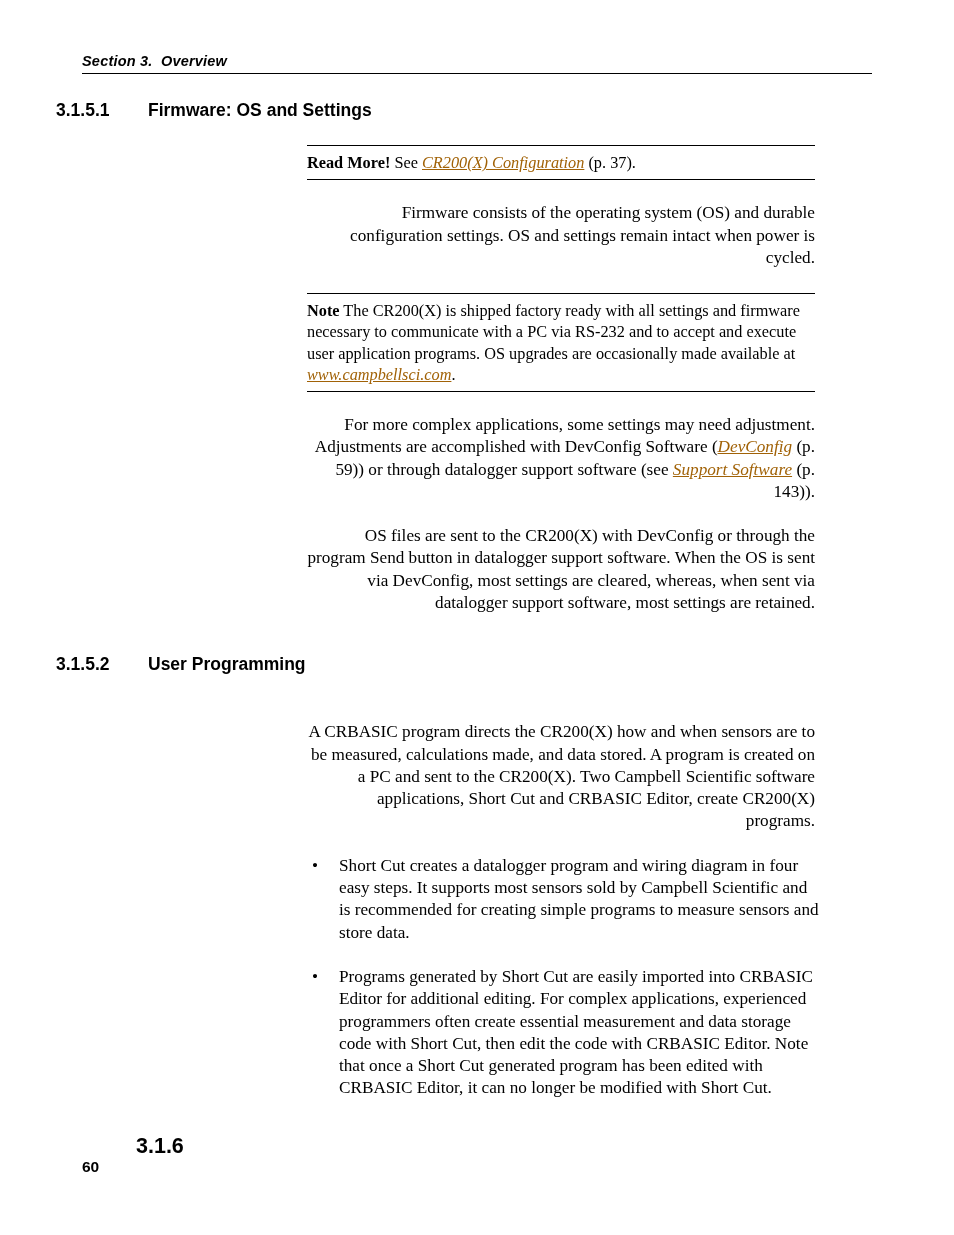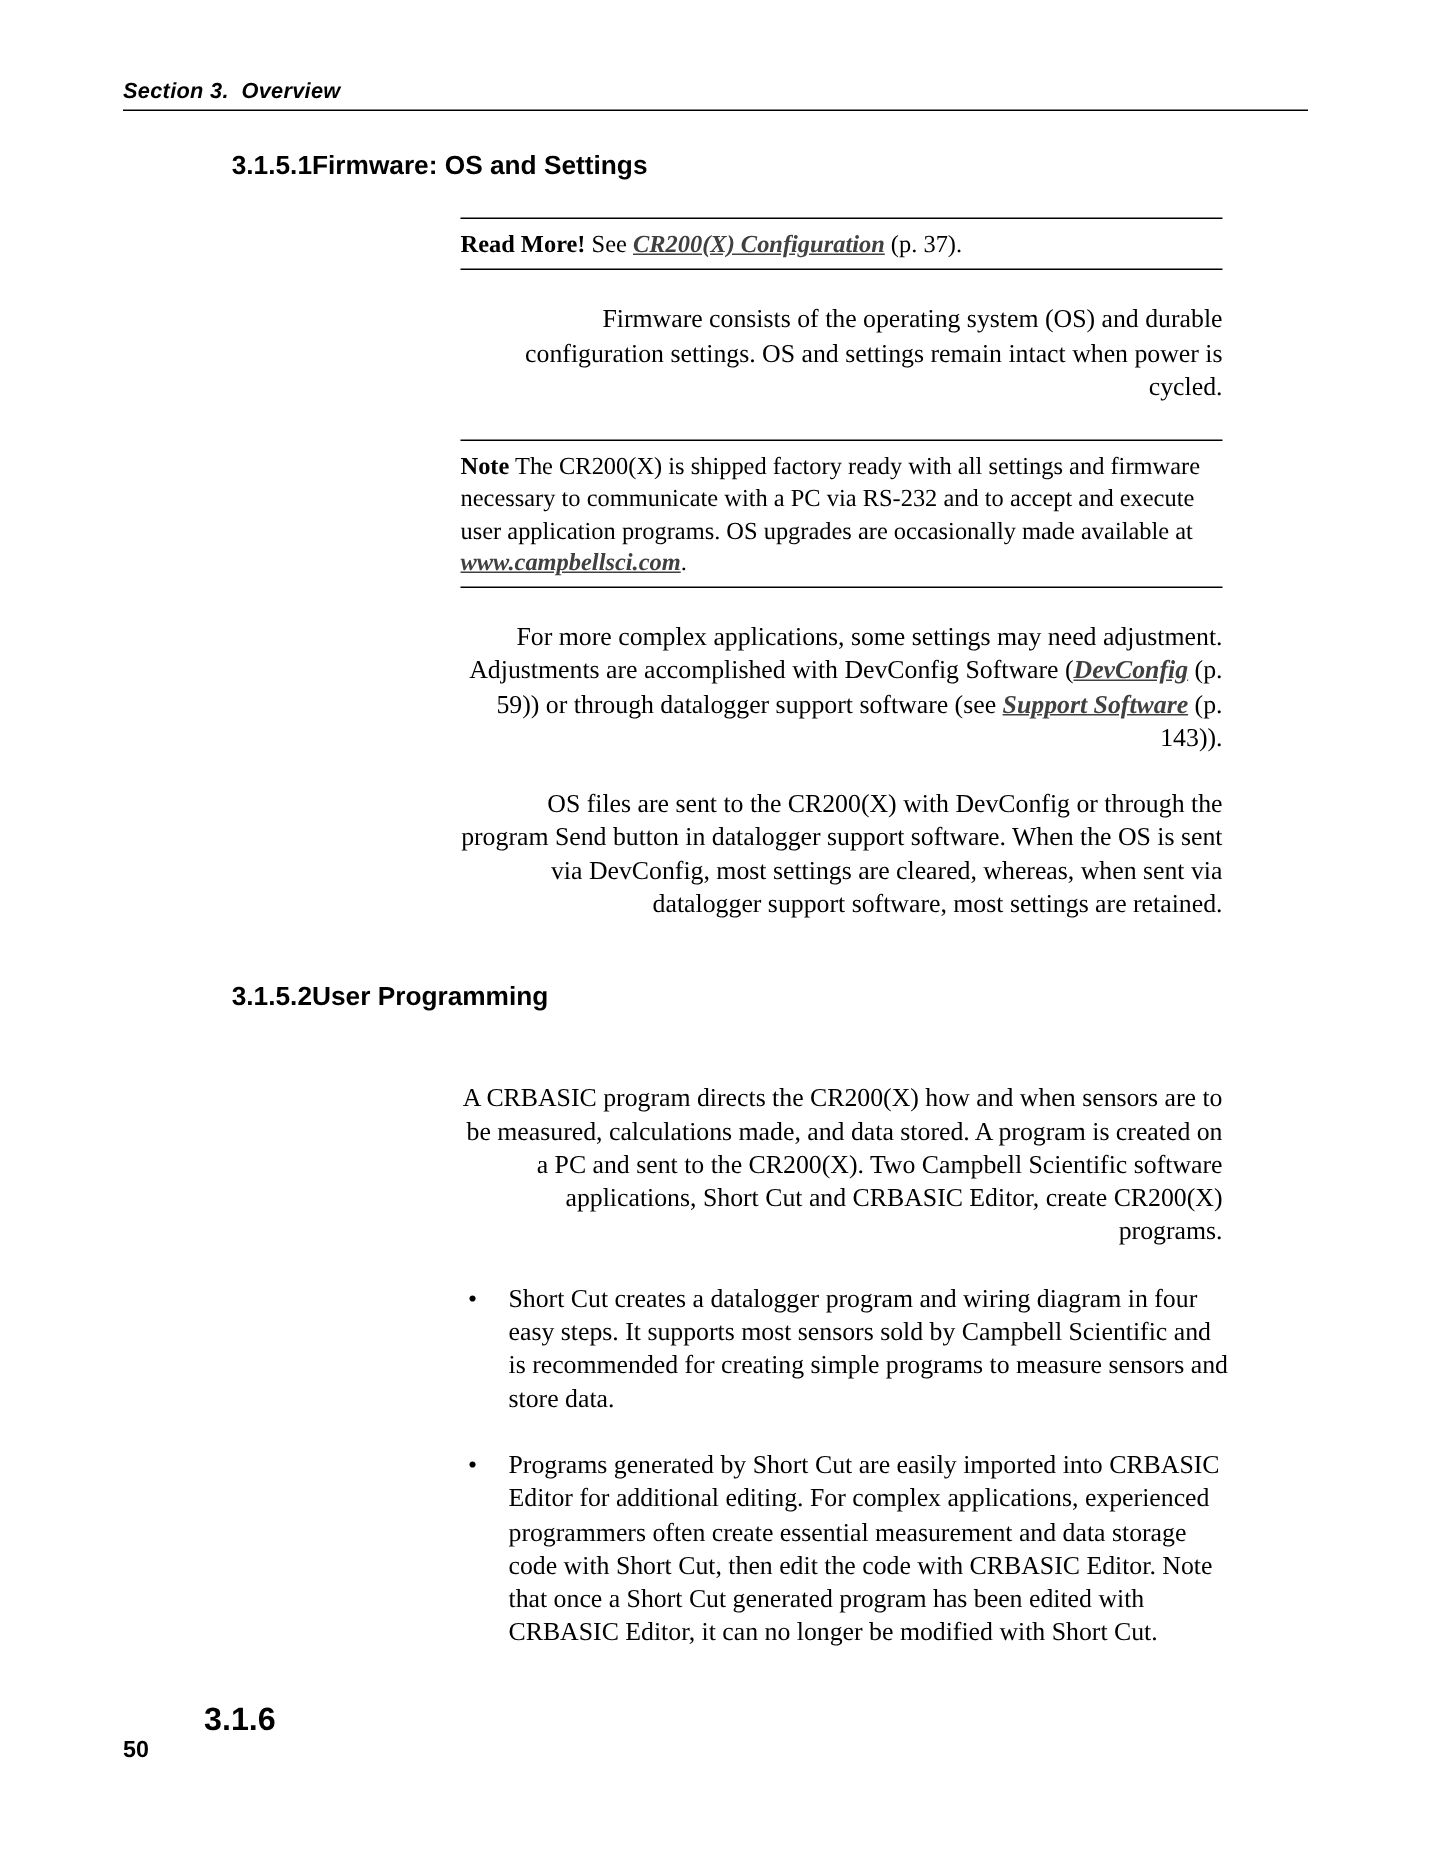--- a/index.html
+++ b/index.html
@@ -59,22 +59,21 @@
     font-family: "Liberation Sans", "DejaVu Sans", sans-serif;
     font-weight: bold;
     font-size: 17.5px;
     color: #000;
     display: flex;
     align-items: baseline;
   }
   h3.sec-head-3 .num {
     display: inline-block;
     width: 92px;
-    margin-left: 116px;
-    text-align: right;
+    margin-left: 56px;
   }
   h2.sec-head-2 {
     margin: 0;
     font-family: "Liberation Sans", "DejaVu Sans", sans-serif;
     font-weight: bold;
     font-size: 21.5px;
     color: #000;
     display: flex;
     align-items: flex-end;
   }
@@ -109,23 +108,22 @@
     margin: 0;
     font-size: 16.3px;
     line-height: 21.2px;
   }
   .callout .lead {
     font-weight: bold;
   }
 
   
   .lnk {
-    color: #404040;
+    color: #a16207;
     font-style: italic;
-    font-weight: bold;
   }
 
   
   ul.bullets {
     margin: 0;
     padding: 0;
     list-style: none;
     margin-left: 307px;
     width: 512px;
   }
@@ -239,15 +237,15 @@
     <div class="sp-34"></div>
 
     <h2 class="sec-head-2">
       <span class="num">3.1.6</span>
     </h2>
 
     <div class="sp-28"></div>
 
   </div>
 
-  <div class="folio">50</div>
+  <div class="folio">60</div>
 
 </div>
 
 </body></html>

